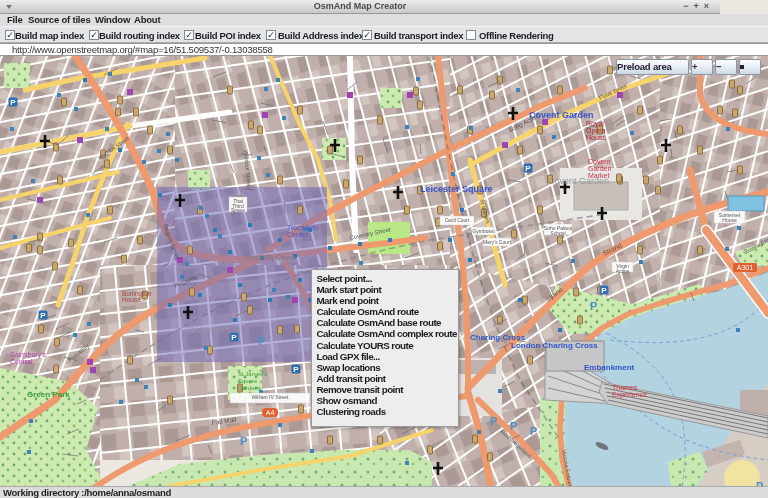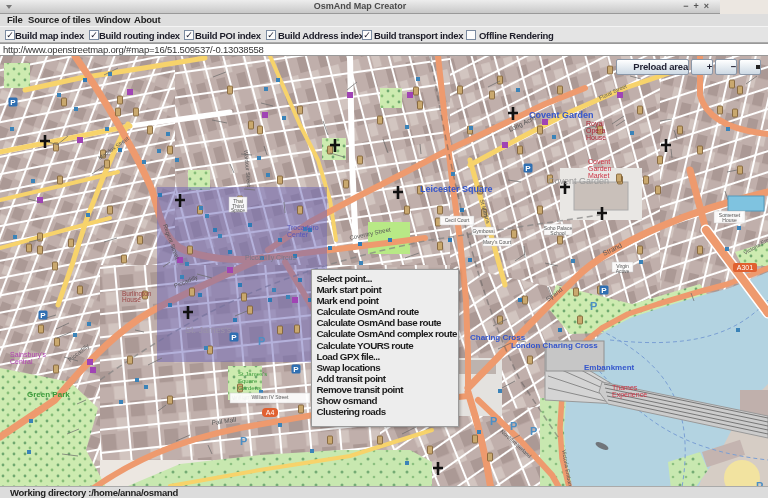--- a/index.html
+++ b/index.html
@@ -3,24 +3,24 @@
 *{margin:0;padding:0;box-sizing:border-box}
 body{width:768px;height:498px;font-family:"Liberation Sans",sans-serif;position:relative;overflow:hidden;background:#ece7e1}
 .titlebar{position:absolute;top:0;left:0;width:720px;height:14px;background:linear-gradient(#ededed,#c8c8c8);border-bottom:1px solid #999;font-size:9px;font-weight:bold;color:#4a4a4a;text-align:center;line-height:13px}
 .titlebar .wb{position:absolute;right:6px;top:0;font-size:9px;color:#555;letter-spacing:5px;font-weight:bold}
 .titlebar .ic{position:absolute;left:6px;top:5px;width:0;height:0;border-left:3px solid transparent;border-right:3px solid transparent;border-top:4px solid #777}
 .menubar{position:absolute;top:14px;left:0;width:768px;height:12px;background:#dedede;font-size:9.5px;font-weight:bold;color:#222;line-height:12px;letter-spacing:-0.2px}
 .menubar b{position:absolute;top:0}
 .toolbar{position:absolute;top:26px;left:0;width:768px;height:17px;background:#e4e4e4;border-bottom:1px solid #aaa;border-top:1px solid #f4f4f4}
 .box{position:absolute;top:3px;width:10px;height:10px;background:#fdfdfd;border:1px solid #7a8aa0;font-size:9px;line-height:9px;color:#223;text-align:center}
 .cl{position:absolute;top:3px;font-size:9.5px;letter-spacing:-0.3px;color:#1c1c28;white-space:nowrap}
-.urlbar{position:absolute;top:43px;left:0;width:768px;height:13px;background:#fff;border-top:1px solid #999;border-bottom:1px solid #999;font-size:9.5px;letter-spacing:-0.2px;color:#333;line-height:12px;padding-left:3px}
-.statusbar{position:absolute;top:486px;left:0;width:768px;height:12px;background:#dcdcdc;border-top:1px solid #aaa;font-size:9.5px;font-weight:bold;letter-spacing:-0.3px;color:#222;line-height:11px;padding-left:10px}
+.urlbar{position:absolute;top:43px;left:0;width:768px;height:13px;background:#fff;border-top:1px solid #999;border-bottom:1px solid #999;font-size:9.5px;letter-spacing:-0.2px;color:#333;line-height:12px;padding-left:12px}
+.statusbar{position:absolute;top:486px;left:0;width:768px;height:12px;background:#dcdcdc;border-top:1px solid #aaa;font-size:9.5px;font-weight:bold;letter-spacing:-0.3px;color:#222;line-height:11px;padding-left:3px}
 .mapbtns{position:absolute;top:59px;left:616px;display:flex}
-.mb{height:16px;border:1px solid #8a97a8;border-radius:2px;background:linear-gradient(#ffffff,#cdd9e4);font-size:9.5px;font-weight:bold;letter-spacing:-0.2px;color:#223;text-align:right;line-height:14px;margin-right:2px}
+.mb{height:16px;border:1px solid #8a97a8;border-radius:2px;background:linear-gradient(#ffffff,#cdd9e4);font-size:9.5px;font-weight:bold;letter-spacing:-0.2px;color:#223;text-align:left;line-height:14px;margin-right:2px}
 .ctx{position:absolute;left:311px;top:269px;width:148px;height:158px;background:#ededed;border:1px solid #9a9a9a;box-shadow:1px 1px 3px rgba(0,0,0,0.3);font-size:9.8px;font-weight:bold;color:#1d1d1d;padding-top:3px;letter-spacing:-0.55px}
 .ci{height:11.1px;line-height:11.1px;padding-left:4.5px;white-space:nowrap;overflow:hidden}
 </style></head><body>
 <svg width="768" height="430" viewBox="0 56 768 430" style="position:absolute;left:0;top:56px" xmlns="http://www.w3.org/2000/svg">
     <defs>
       <pattern id="smf" width="21" height="10" patternUnits="userSpaceOnUse" patternTransform="rotate(21)">
         <rect width="2.0" height="10" fill="#ffffff"></rect>
       </pattern>
       <pattern id="hmf" width="17" height="10" patternUnits="userSpaceOnUse" patternTransform="rotate(79)">
         <rect width="2.0" height="10" fill="#ffffff"></rect>

